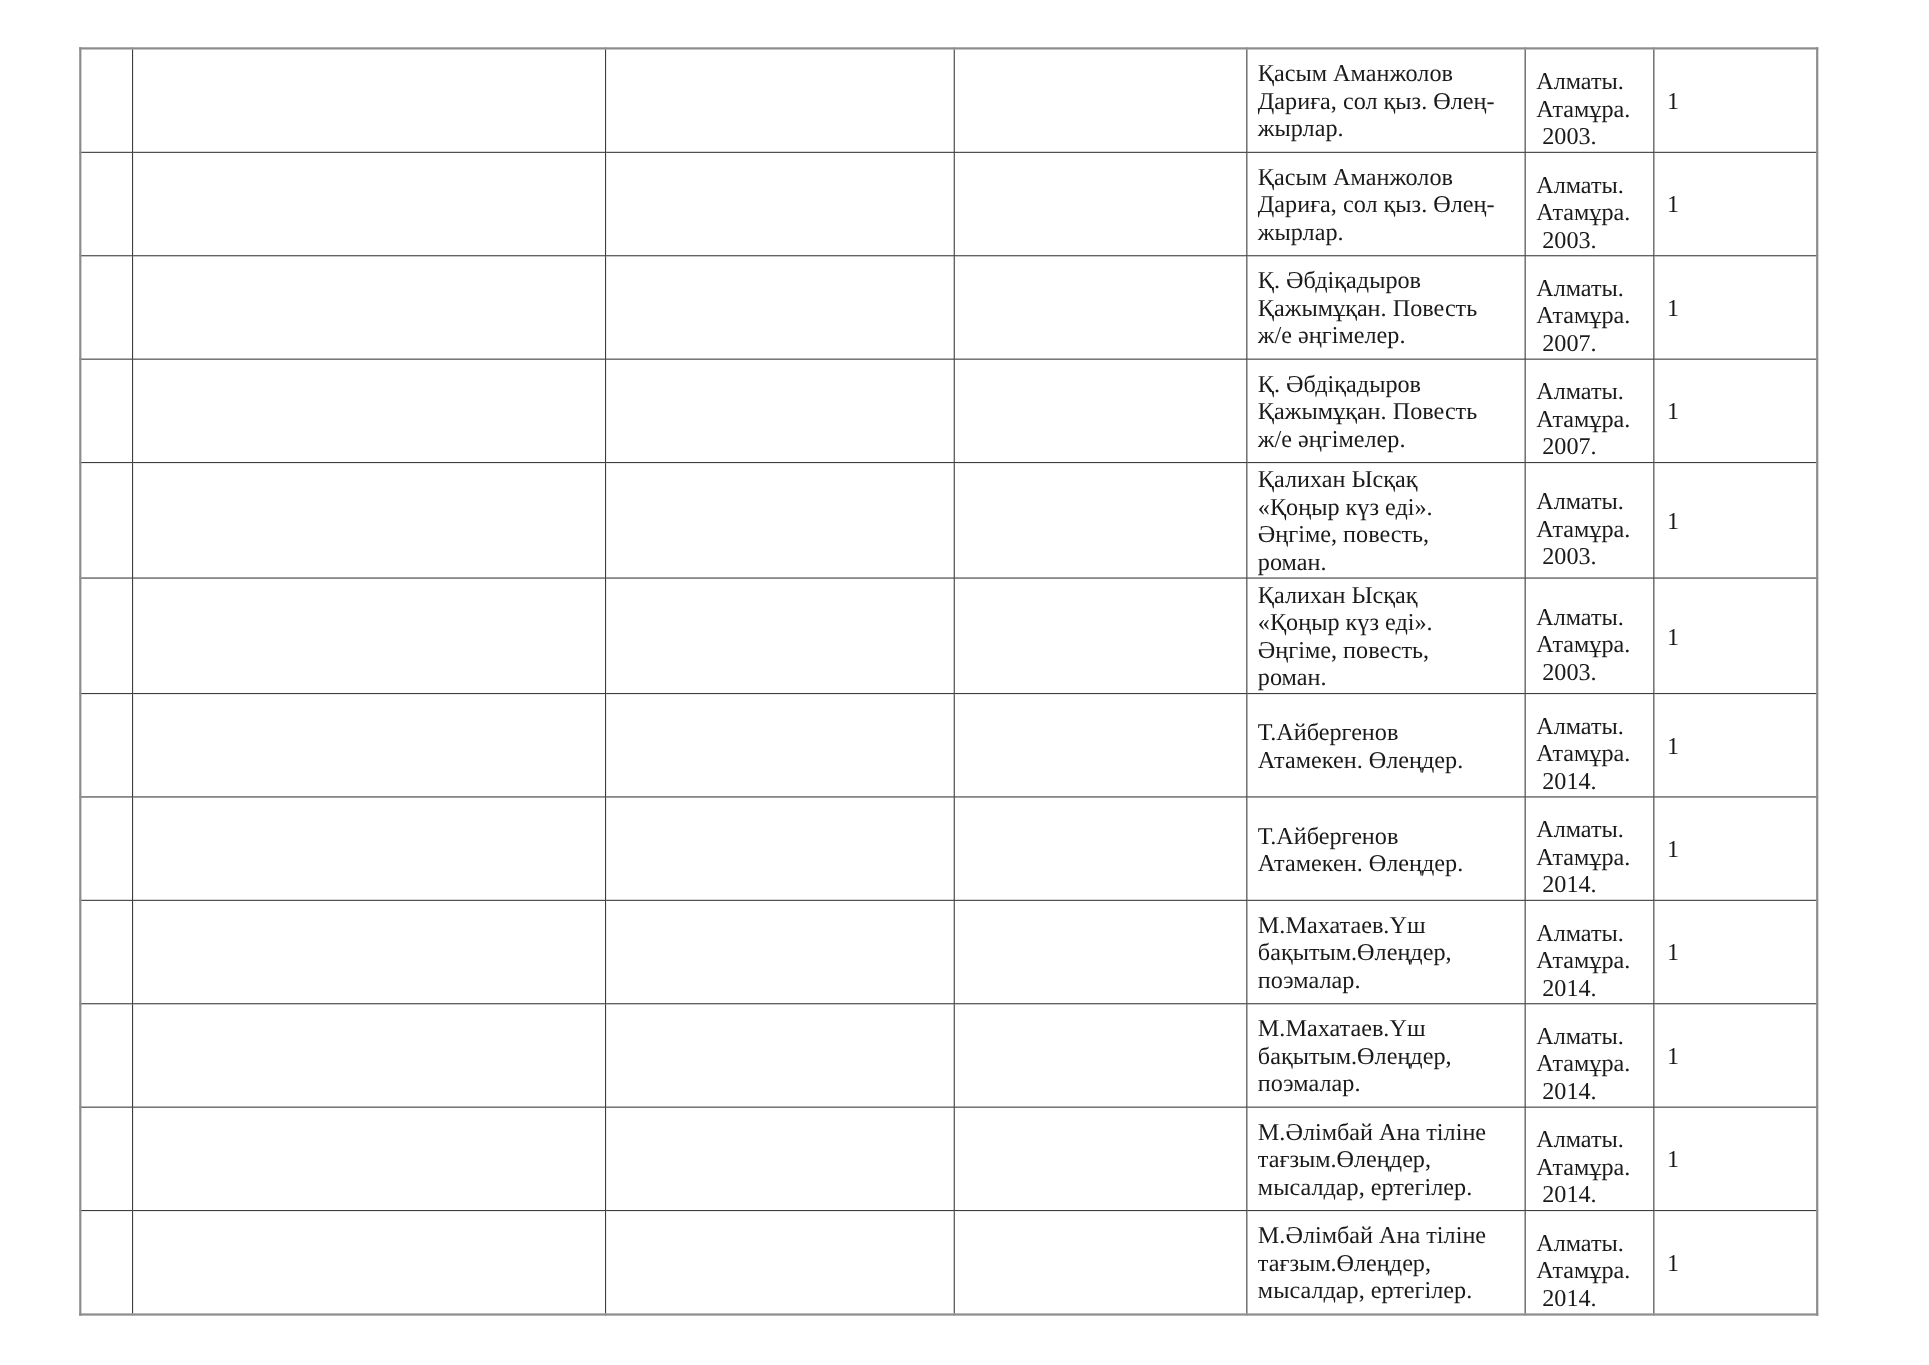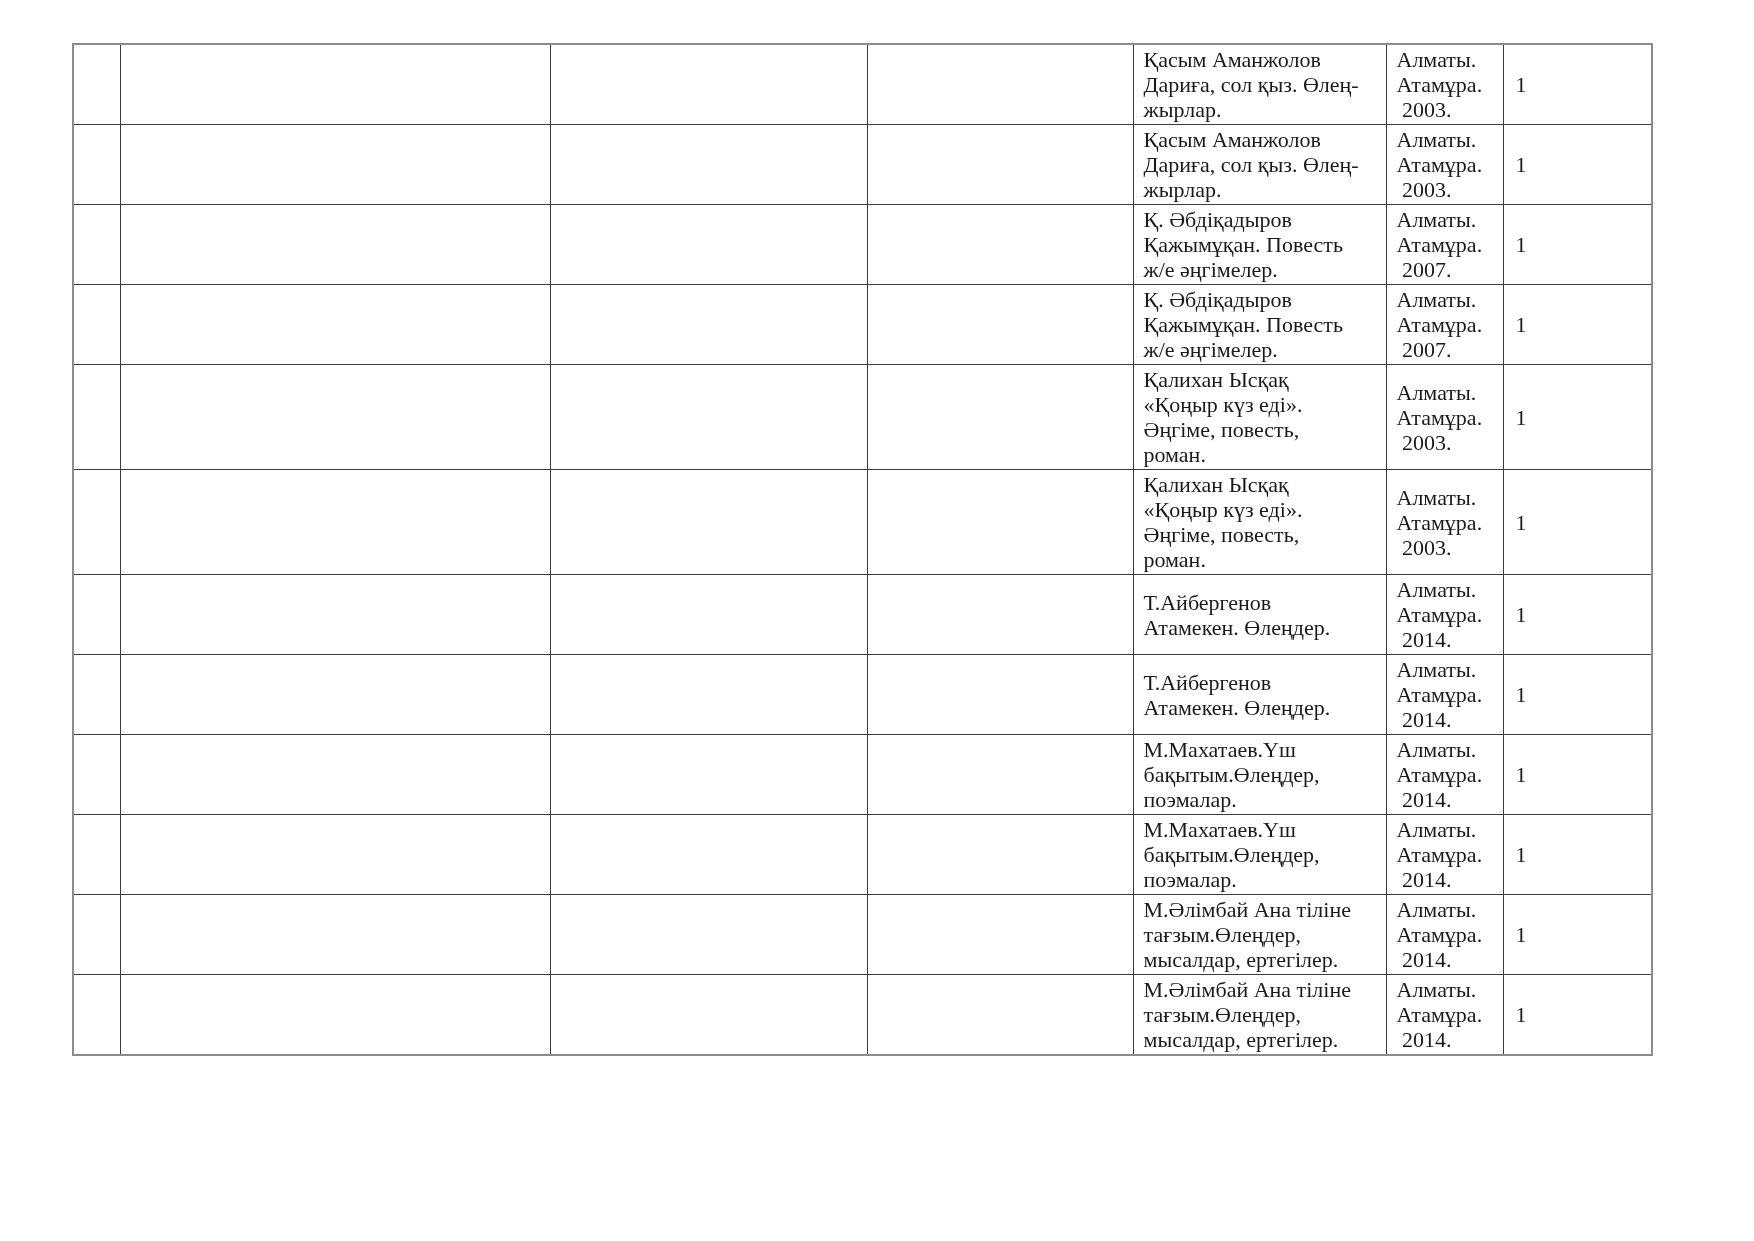--- a/index.html
+++ b/index.html
@@ -30,21 +30,21 @@
     color:var(--text);
     vertical-align:middle;
     overflow:hidden;
   }
   td.cell-empty{padding:0;}
   td.cell-title{
     padding:2px 4px 2px 10px;
     white-space:pre-wrap;
   }
   td.cell-publisher{
-    padding:2px 2px 2px 10px;
+    padding:16px 2px 2px 10px;
     white-space:pre-wrap;
   }
   td.cell-count{
     padding:1px 4px 1px 12px;
     vertical-align:top;
   }
 </style>
 </head>
 <body>
 

